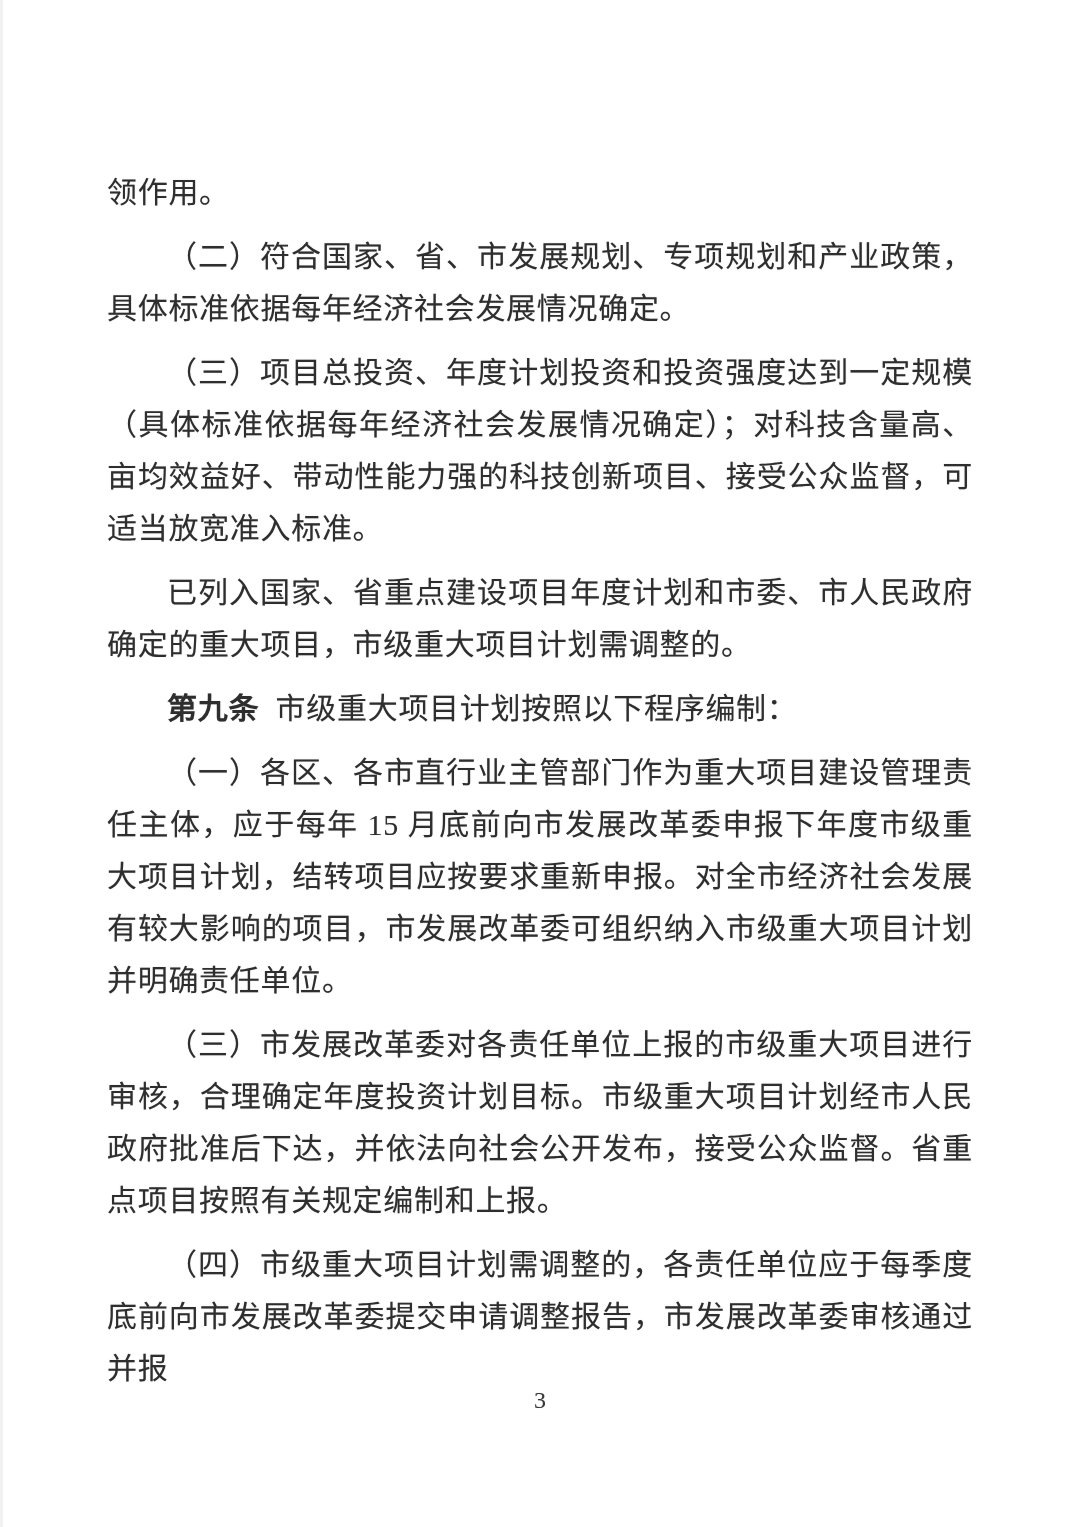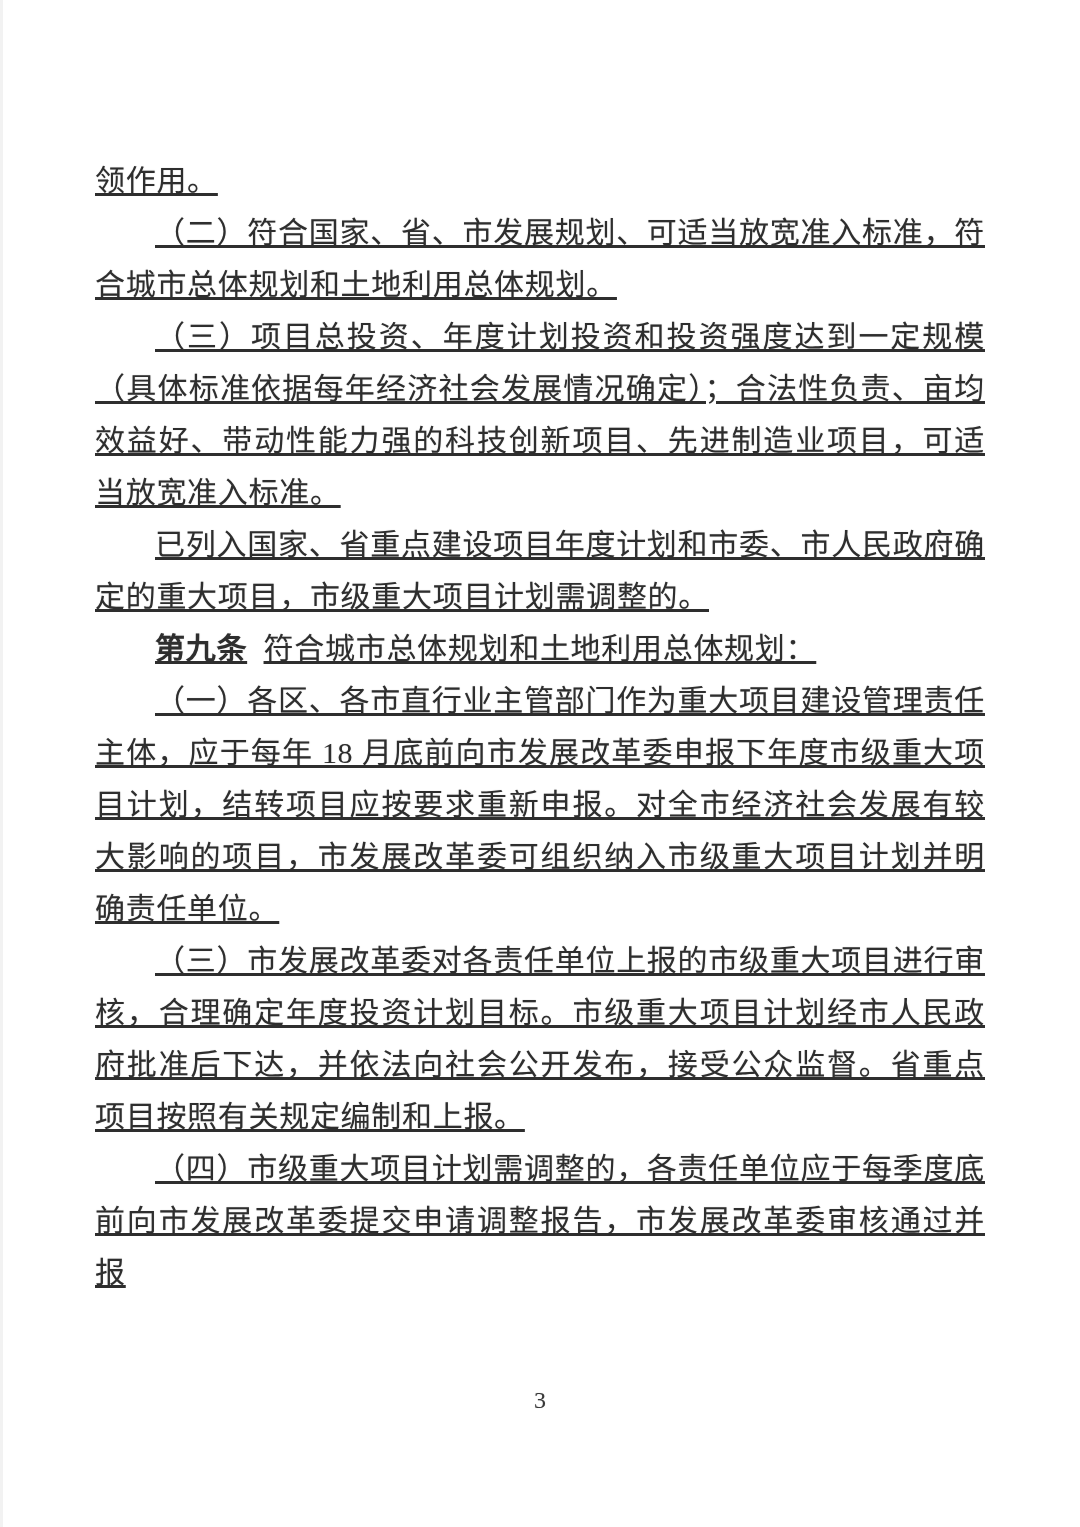--- a/index.html
+++ b/index.html
@@ -24,30 +24,29 @@
     width: 3px;
     background: #f2f2f2;
   }
   .body-text {
     position: absolute;
     left: 95px;
     top: 155px;
     width: 890px;
   }
   .para {
-    margin: 0;
+    margin: 12px;
     font-size: 30px;
     line-height: 52px;
     letter-spacing: 0.7px;
     text-align: justify;
     text-justify: inter-ideograph;
     
     text-shadow: 0 0 1px rgba(70, 70, 70, 0.35);
     font-weight: 400;
-    text-decoration: underline;
   }
   .para.indent {
     text-indent: 2em;
   }
   .para .prefix {
     font-weight: 700;
     margin-right: 0.55em;
     font-family: "Liberation Sans", "DejaVu Sans", sans-serif;
   }
   .page-footer {
@@ -64,23 +63,23 @@
 </style>
 </head>
 <body>
 
 <div class="page">
   <div class="scan-edge"></div>
 
   <div class="body-text">
 
   <p class="para"><span>领作用。</span></p>
-      <p class="para indent"><span>（二）符合国家、省、市发展规划、可适当放宽准入标准，符合城市总体规划和土地利用总体规划。</span></p>
-      <p class="para indent"><span>（三）项目总投资、年度计划投资和投资强度达到一定规模（具体标准依据每年经济社会发展情况确定）；合法性负责、亩均效益好、带动性能力强的科技创新项目、先进制造业项目，可适当放宽准入标准。</span></p>
+      <p class="para indent"><span>（二）符合国家、省、市发展规划、专项规划和产业政策，具体标准依据每年经济社会发展情况确定。</span></p>
+      <p class="para indent"><span>（三）项目总投资、年度计划投资和投资强度达到一定规模（具体标准依据每年经济社会发展情况确定）；对科技含量高、亩均效益好、带动性能力强的科技创新项目、接受公众监督，可适当放宽准入标准。</span></p>
       <p class="para indent"><span>已列入国家、省重点建设项目年度计划和市委、市人民政府确定的重大项目，市级重大项目计划需调整的。</span></p>
-      <p class="para indent"><span class="prefix">第九条</span><span>符合城市总体规划和土地利用总体规划：</span></p>
-      <p class="para indent"><span>（一）各区、各市直行业主管部门作为重大项目建设管理责任主体，应于每年 18 月底前向市发展改革委申报下年度市级重大项目计划，结转项目应按要求重新申报。对全市经济社会发展有较大影响的项目，市发展改革委可组织纳入市级重大项目计划并明确责任单位。</span></p>
+      <p class="para indent"><span class="prefix">第九条</span><span>市级重大项目计划按照以下程序编制：</span></p>
+      <p class="para indent"><span>（一）各区、各市直行业主管部门作为重大项目建设管理责任主体，应于每年 15 月底前向市发展改革委申报下年度市级重大项目计划，结转项目应按要求重新申报。对全市经济社会发展有较大影响的项目，市发展改革委可组织纳入市级重大项目计划并明确责任单位。</span></p>
       <p class="para indent"><span>（三）市发展改革委对各责任单位上报的市级重大项目进行审核，合理确定年度投资计划目标。市级重大项目计划经市人民政府批准后下达，并依法向社会公开发布，接受公众监督。省重点项目按照有关规定编制和上报。</span></p>
       <p class="para indent"><span>（四）市级重大项目计划需调整的，各责任单位应于每季度底前向市发展改革委提交申请调整报告，市发展改革委审核通过并报</span></p>
     </div>
 
   <div class="page-footer">3</div>
 </div>
 
 </body></html>

